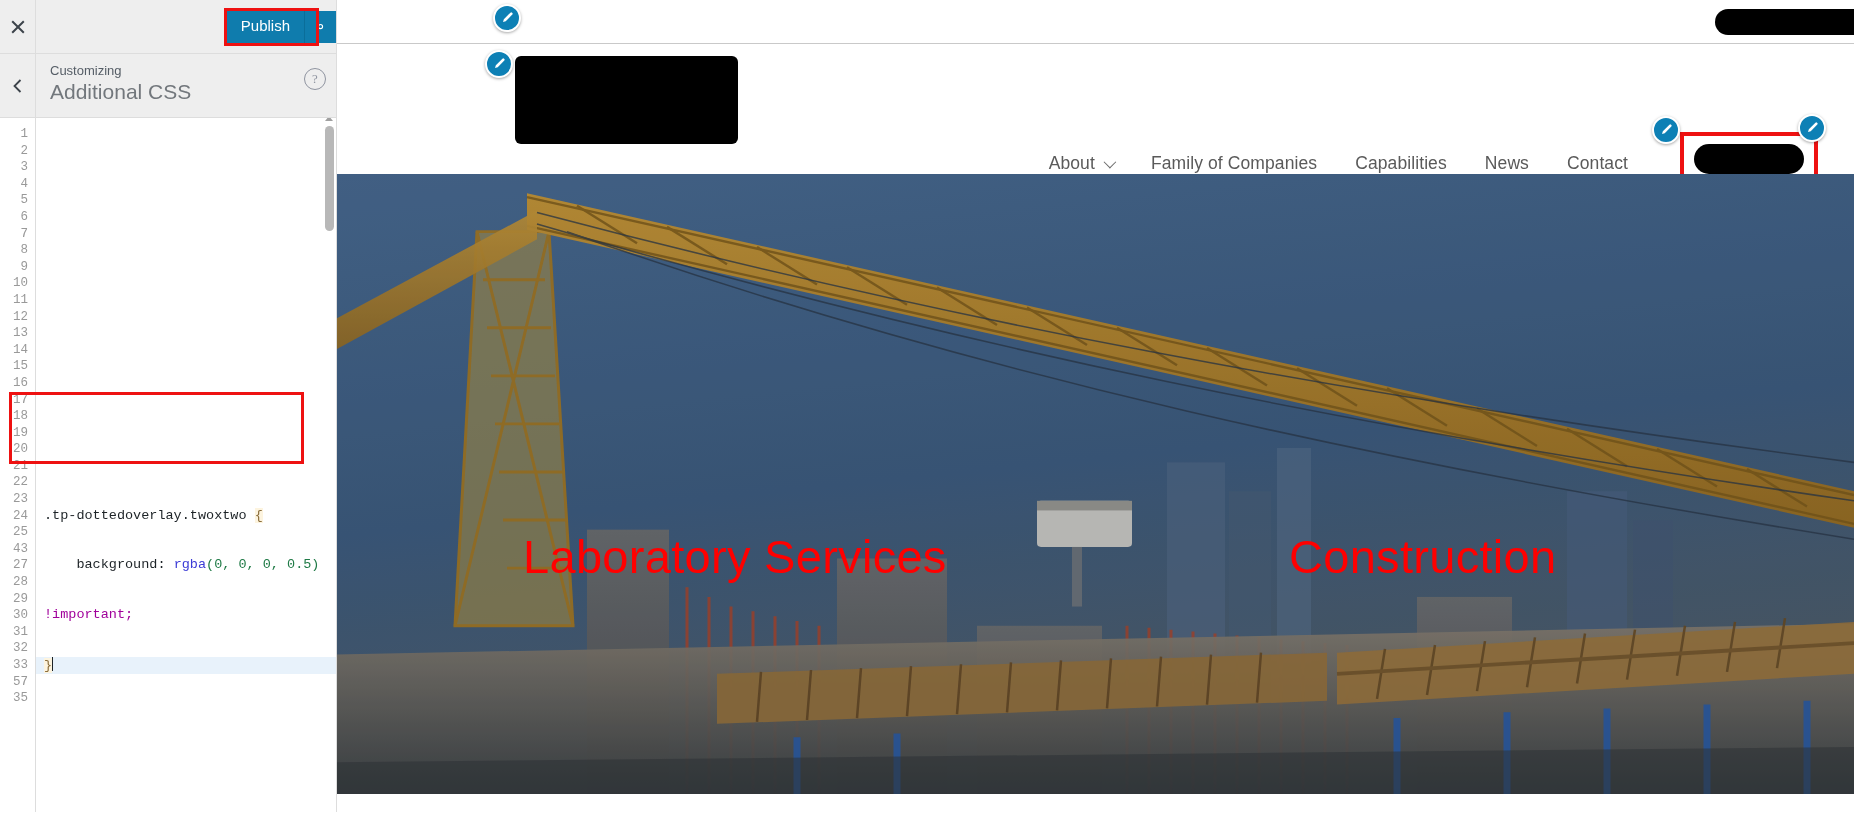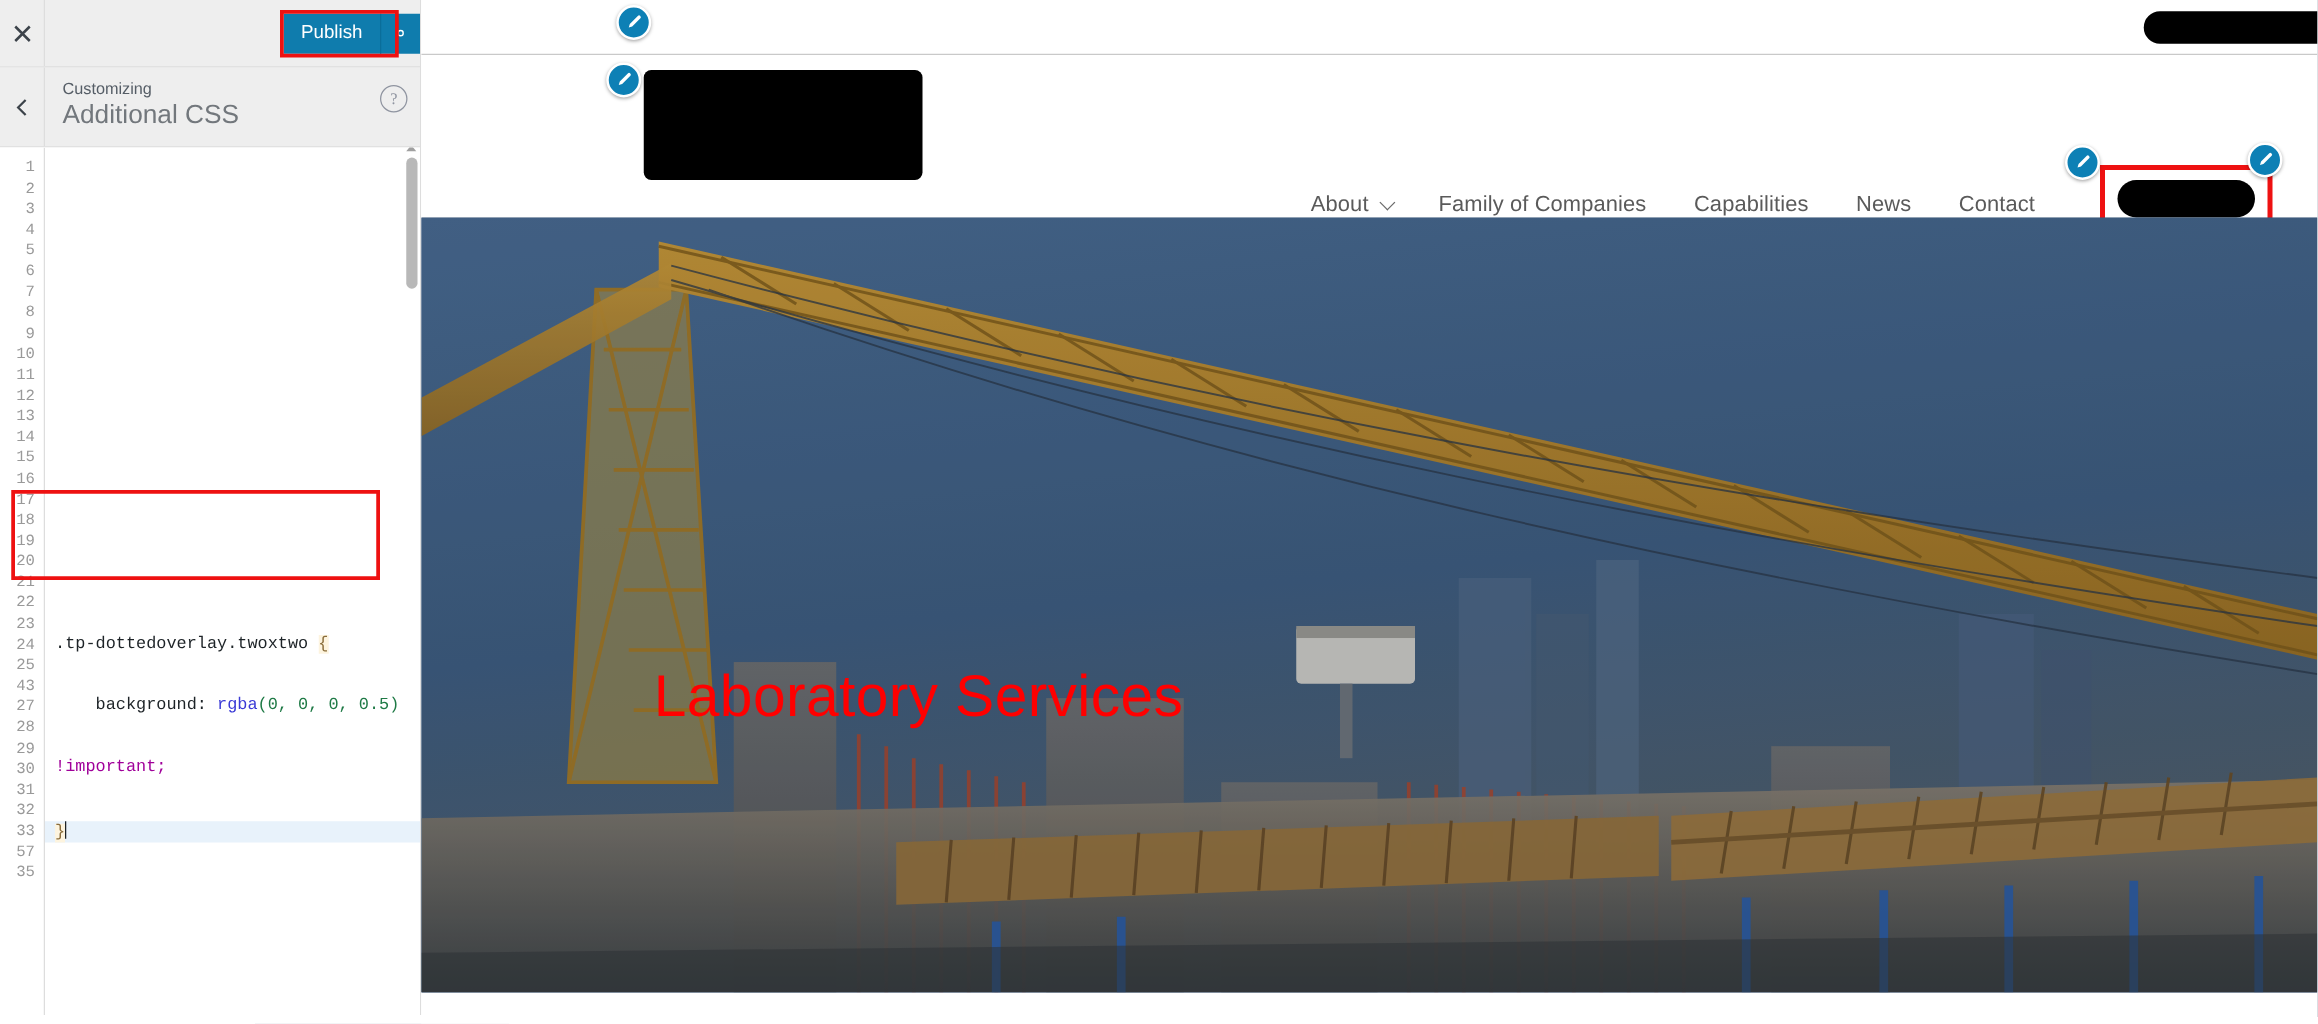--- a/index.html
+++ b/index.html
@@ -560,18 +560,19 @@
           <path d="M460 586 L460 645 M560 582 L560 645 M1060 566 L1060 645"></path>
         </g>
 
         <path d="M0 612 L1517 596 L1517 645 L0 645 Z" fill="#33383c" opacity="0.55"></path>
 
         <rect x="0" y="0" width="1517" height="645" fill="#000000" opacity="0.12"></rect>
       </svg>
 
       <div class="hero-labels">
         <div class="hero-label hl-1">Laboratory Services</div>
+        <div class="hero-label hl-2">Construction</div>
         <div class="hero-label hl-3">Environmental Services</div>
         <div class="hero-label hl-4">IT/Telecom</div>
       </div>
     </div>
   </div>
 </div>
 
 </body></html>

